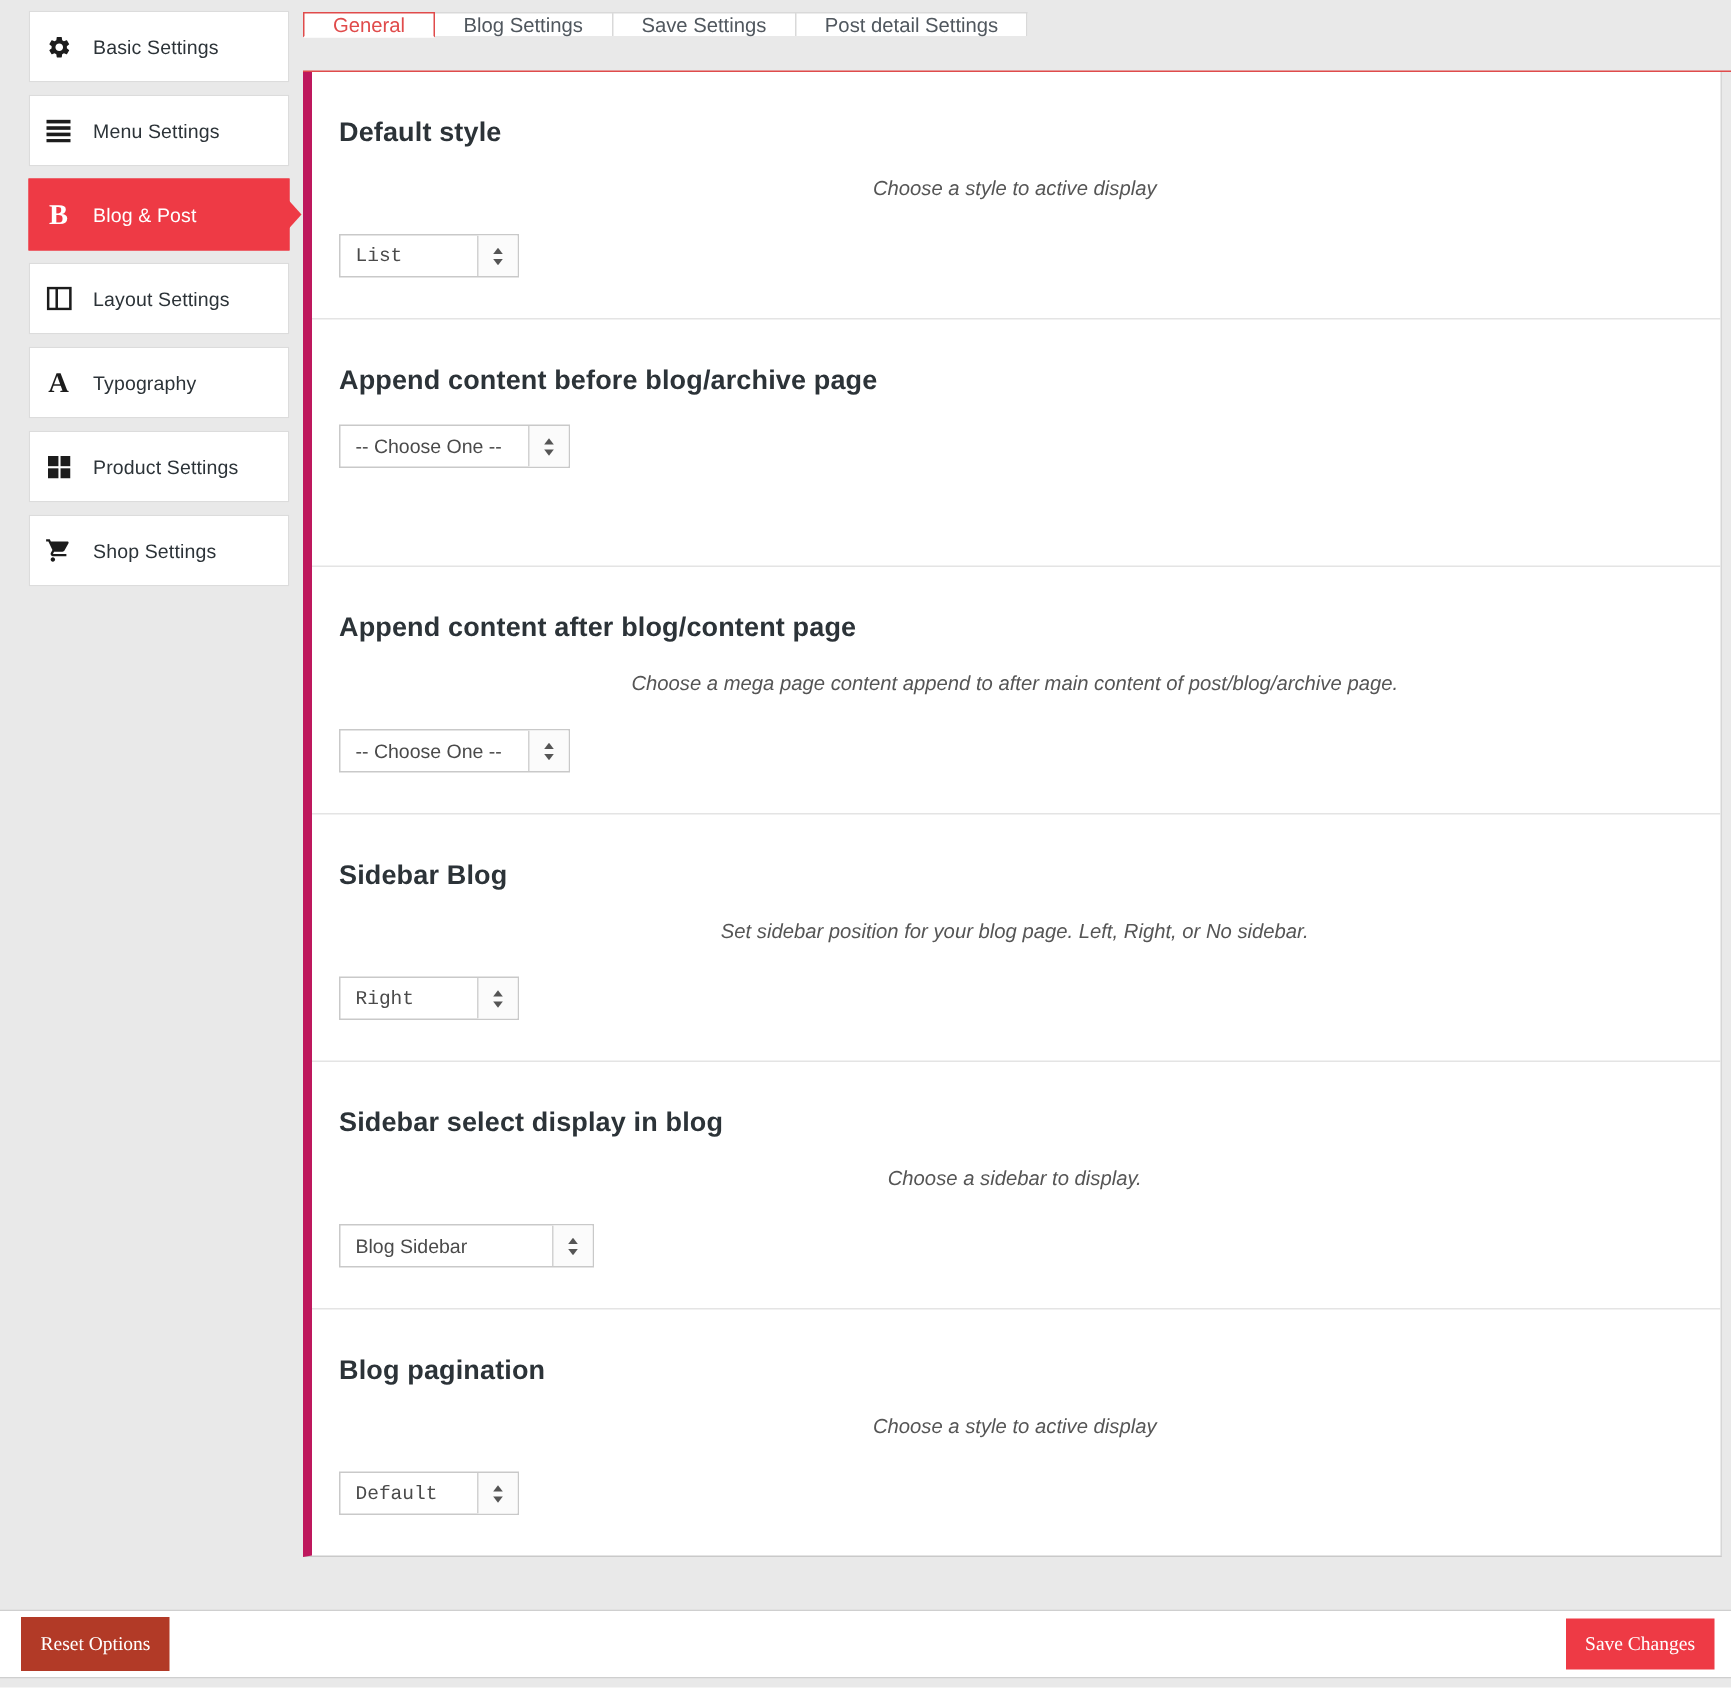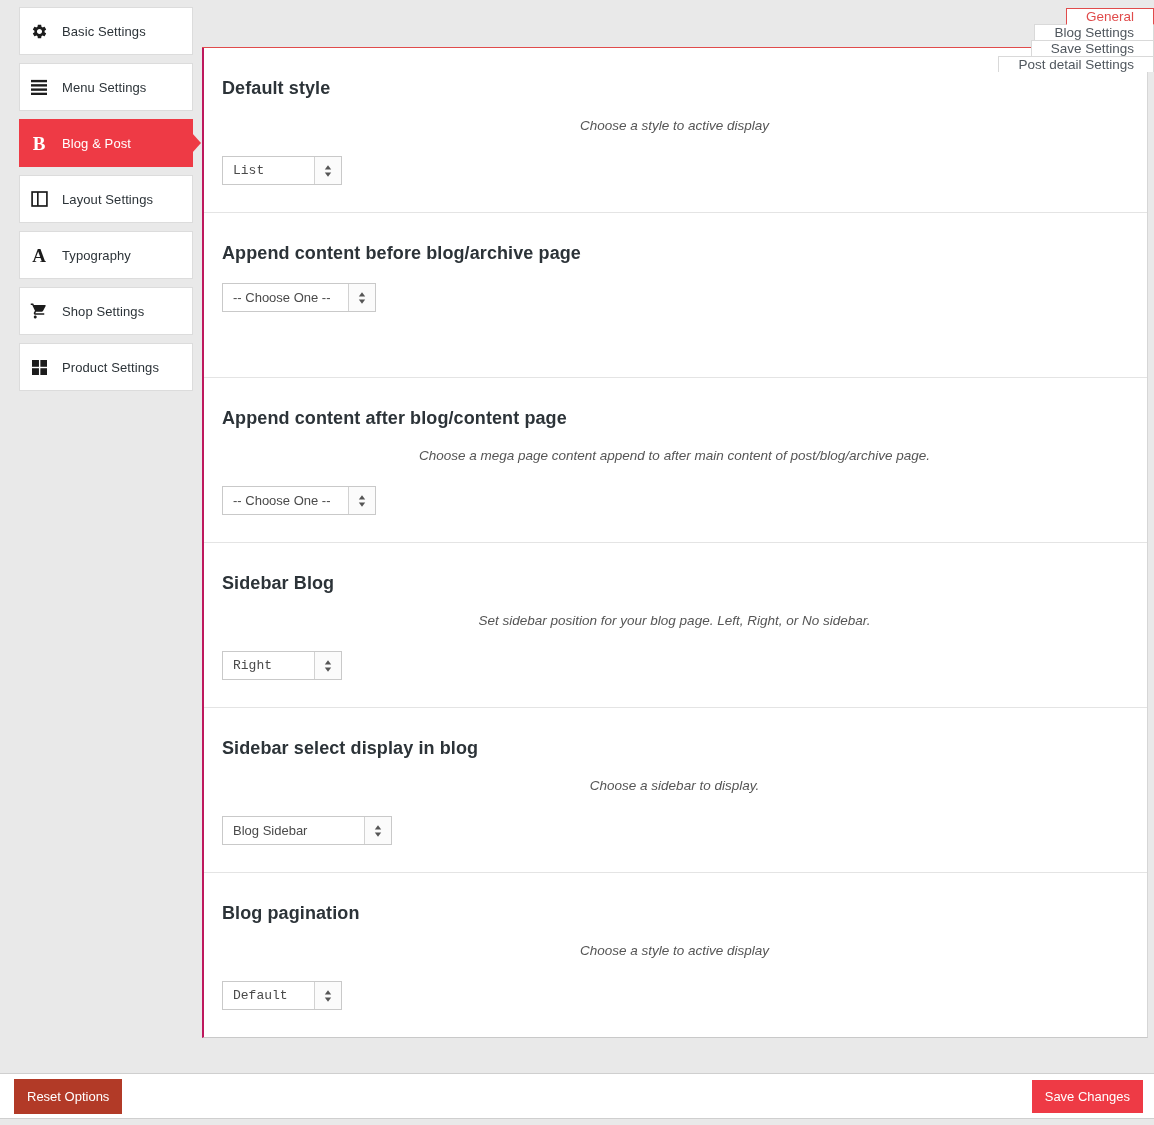--- a/index.html
+++ b/index.html
@@ -43,24 +43,23 @@
     position: absolute; right: -9px; top: 50%; transform: translateY(-50%);
     width: 0; height: 0;
     border-top: 10px solid transparent;
     border-bottom: 10px solid transparent;
     border-left: 9px solid var(--accent, #ee3a45);
   }
 
   
   .main { position: absolute; left: 202px; top: 8px; width: 952px; }
   .tabbar {
-    display: flex; align-items: flex-end;
+    display: flex; align-items: flex-start;
     height: 40px;
     border-bottom: 1px solid var(--tab_line, #e04b4b);
-    flex-direction: column;
   }
   .tab {
     display: flex; align-items: center;
     padding: 0 19px;
     background: #fff;
     border: 1px solid #d9d9d9;
     border-bottom: none;
     font-size: 13.5px; color: #50575e;
     cursor: pointer;
     position: relative;
@@ -71,21 +70,21 @@
     border-bottom: 1px solid #fff;
     margin-bottom: -1px;
     color: var(--tab_line, #e04b4b);
     z-index: 2;
   }
 
   
   .panel {
     width: 946px; height: 990px;
     background: #fff;
-    border-left: 2px solid #be185d;
+    border-left: 6px solid #be185d;
     border-right: 1px solid #d6d6d6;
     border-bottom: 1px solid #c9c9c9;
   }
   .setting {
     height: 165px;
     padding: 30px 20px 0 18px;
     border-bottom: 1px solid #e4e4e4;
   }
   .setting:last-child { border-bottom: none; }
   .setting h3 {
@@ -124,21 +123,21 @@
     position: absolute; left: 0; top: 1073px;
     width: 1154px; height: 46px;
     background: #fff;
     border-top: 1px solid #cfcfcf;
     border-bottom: 1px solid #cfcfcf;
     display: flex; align-items: center; justify-content: space-between;
     padding: 0 11px 0 14px;
   }
   .btn {
     border: none; color: #fff; font-size: 13px;
-    font-family: Liberation Sans, sans-serif;
+    font-family: Liberation Serif, serif;
     cursor: pointer;
   }
   .btn-reset { background: var(--accent_dark, #b23a27); padding: 10px 13px; }
   .btn-save  { background: var(--accent, #ee3a45);  padding: 9px 13px; }
 </style>
 </head>
 <body>
 
 <div class="app">
 
@@ -185,39 +184,39 @@
 
     <div class="side-item">
       <span class="icon">
         <span class="letter-icon">A</span>
       </span>
       <span class="side-label">Typography</span>
     </div>
 
     <div class="side-item">
       <span class="icon">
-        <svg width="18" height="18" viewBox="0 0 24 24" fill="currentColor">
-            <path d="M7 18c-1.1 0-1.99.9-1.99 2S5.9 22 7 22s2-.9 2-2-.9-2-2-2zM1 2v2h2l3.6 7.59-1.35 2.45c-.16.28-.25.61-.25.96 0 1.1.9 2 2 2h12v-2H7.42c-.14 0-.25-.11-.25-.25l.03-.12.9-1.63h7.45c.75 0 1.41-.41 1.75-1.03l3.58-6.49c.08-.14.12-.31.12-.47 0-.55-.45-1-1-1H5.21l-.94-2H1z"></path>
-          </svg>
-      </span>
-      <span class="side-label">Shop Settings</span>
-    </div>
-
-    <div class="side-item">
-      <span class="icon">
         <svg width="15" height="15" viewBox="0 0 19 19" fill="currentColor">
             <rect x="0" y="0" width="8.8" height="8.6"></rect>
             <rect x="10.6" y="0" width="8.4" height="8.6"></rect>
             <rect x="0" y="10.4" width="8.8" height="8.6"></rect>
             <rect x="10.6" y="10.4" width="8.4" height="8.6"></rect>
           </svg>
       </span>
       <span class="side-label">Product Settings</span>
     </div>
 
+    <div class="side-item">
+      <span class="icon">
+        <svg width="18" height="18" viewBox="0 0 24 24" fill="currentColor">
+            <path d="M7 18c-1.1 0-1.99.9-1.99 2S5.9 22 7 22s2-.9 2-2-.9-2-2-2zM1 2v2h2l3.6 7.59-1.35 2.45c-.16.28-.25.61-.25.96 0 1.1.9 2 2 2h12v-2H7.42c-.14 0-.25-.11-.25-.25l.03-.12.9-1.63h7.45c.75 0 1.41-.41 1.75-1.03l3.58-6.49c.08-.14.12-.31.12-.47 0-.55-.45-1-1-1H5.21l-.94-2H1z"></path>
+          </svg>
+      </span>
+      <span class="side-label">Shop Settings</span>
+    </div>
+
   </aside>
 
   <main class="main">
 
     <div class="tabbar">
       <div class="tab active">General</div>
       <div class="tab">Blog Settings</div>
       <div class="tab">Save Settings</div>
       <div class="tab">Post detail Settings</div>
     </div>

